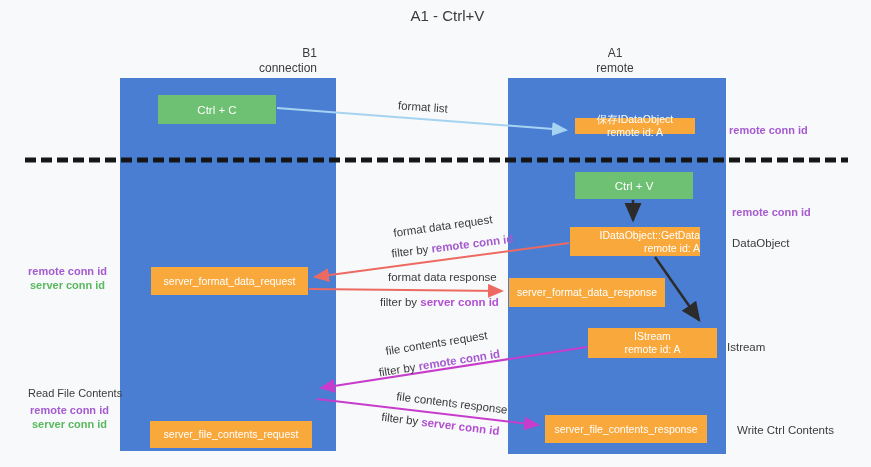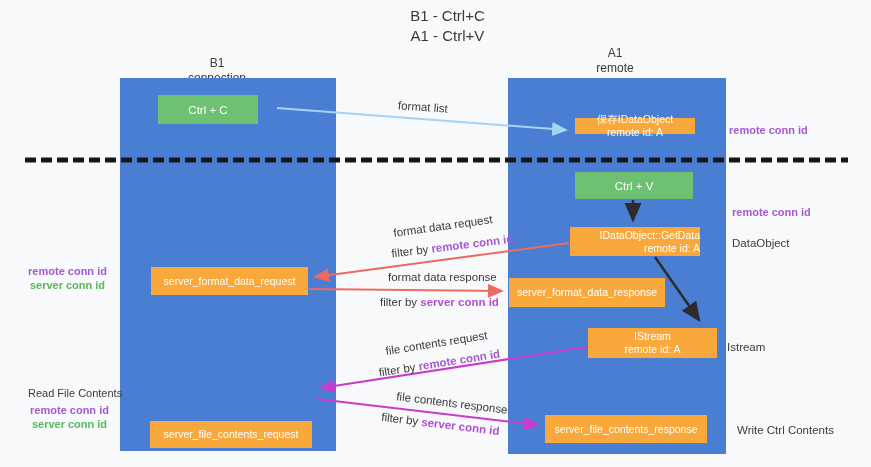--- a/index.html
+++ b/index.html
@@ -24,25 +24,24 @@
   .greenid{color:#58b95e;font-weight:700;}
   .sideblock{text-align:center;font-size:11px;line-height:14px;}
   svg{position:absolute;left:0;top:0;pointer-events:none;}
 </style>
 </head>
 <body>
 
 <div class="stage">
 
   <div class="title">
-    <div>B1 - Ctrl+C</div>
     <div>A1 - Ctrl+V</div>
   </div>
 
-  <div class="header" style="left:117px;top:56px;">
+  <div class="header" style="left:117px;top:46px;text-align:right;">
     <div>B1</div>
     <div>connection</div>
   </div>
   <div class="header" style="left:515px;top:46px;">
     <div>A1</div>
     <div>remote</div>
   </div>
 
   <div class="rect" style="left:120px;top:78px;width:216px;height:373px;"></div>
   <div class="rect" style="left:508px;top:78px;width:218px;height:376px;"></div>
@@ -65,21 +64,21 @@
     <line x1="25" y1="160" x2="848" y2="160" stroke="#161616" stroke-width="5" stroke-dasharray="11 5"></line>
     <line x1="277" y1="108" x2="566" y2="130" stroke="#a6d3f2" stroke-width="2" marker-end="url(#m-blue)"></line>
     <line x1="633" y1="200" x2="633" y2="220" stroke="#2b2b2b" stroke-width="2.5" marker-end="url(#m-black)"></line>
     <line x1="655" y1="257" x2="699" y2="320" stroke="#2b2b2b" stroke-width="2.5" marker-end="url(#m-black)"></line>
     <line x1="569" y1="243" x2="315" y2="277" stroke="#ed6a62" stroke-width="2" marker-end="url(#m-red)"></line>
     <line x1="309" y1="289" x2="502" y2="291" stroke="#ed6a62" stroke-width="2" marker-end="url(#m-red)"></line>
     <line x1="587" y1="347" x2="321" y2="388" stroke="#c83ccc" stroke-width="2" marker-end="url(#m-mag)"></line>
     <line x1="317" y1="399" x2="538" y2="425" stroke="#c83ccc" stroke-width="2" marker-end="url(#m-mag)"></line>
   </svg>
 
-  <div class="gbox" style="left:158px;top:95px;width:100px;height:29px;">
+  <div class="gbox" style="left:158px;top:95px;width:118px;height:29px;">
     <span>Ctrl + C</span>
   </div>
   <div class="gbox" style="left:575px;top:172px;width:118px;height:27px;justify-content:center;">
     <span>Ctrl + V</span>
   </div>
 
   <div class="obox" style="left:575px;top:118px;width:120px;height:16px;">
     <span>保存IDataObject</span>
     <span>remote id: A</span>
   </div>

